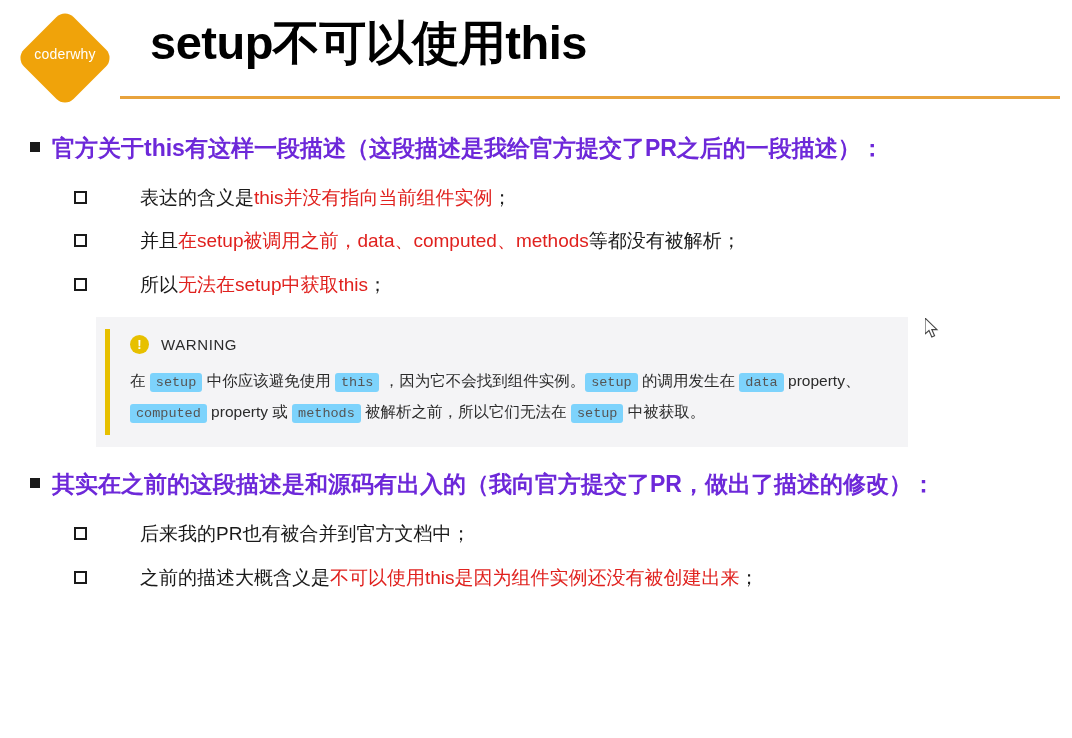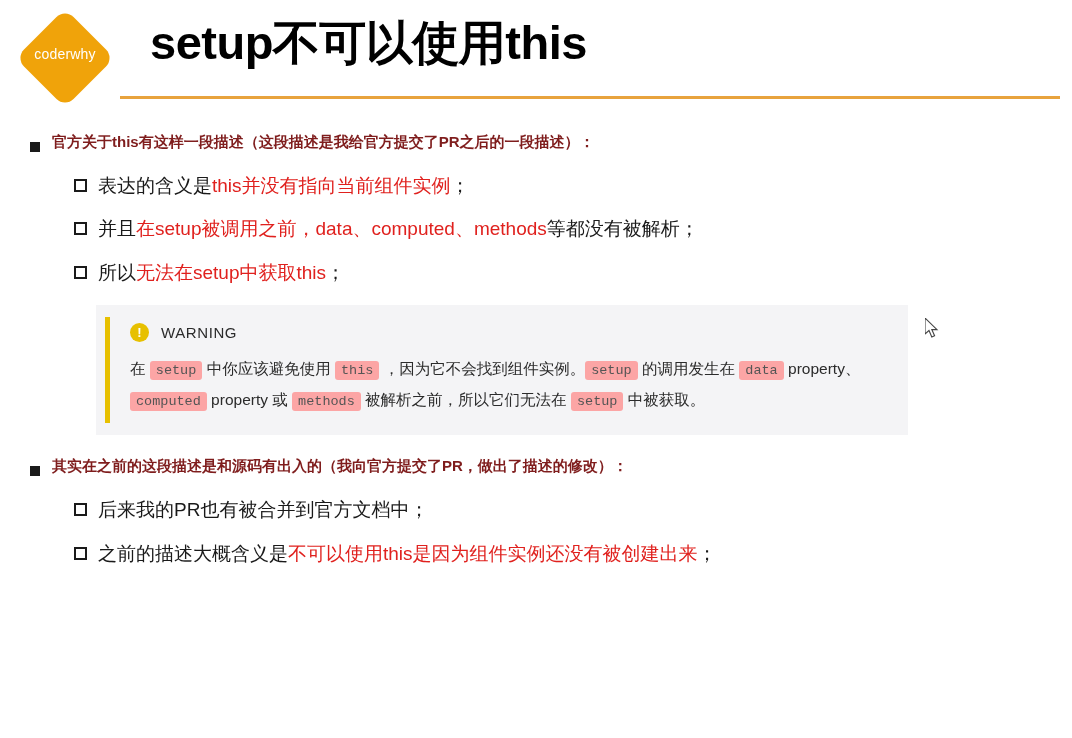--- a/index.html
+++ b/index.html
@@ -80,31 +80,32 @@
     margin: 0 0 12px 0;
   }
   .sq-marker {
     width: 10px;
     height: 10px;
     background: #1a1a1a;
     margin: 11px 12px 0 0;
     flex: 0 0 auto;
   }
   .l1-text {
-    font-size: 15px;
+    font-size: 23px;
     font-weight: bold;
     line-height: 1.5;
-    color: #7f1d1d;
+    color: #6d28d9;
     text-align: right;
   }
 
   .bullet-l2 {
     display: flex;
     align-items: flex-start;
     margin: 0 0 4px 44px;
+    gap: 42px;
   }
   .sq-hollow {
     width: 9px;
     height: 9px;
     border: 2px solid #1a1a1a;
     margin: 13px 11px 0 0;
     flex: 0 0 auto;
     box-sizing: content-box;
   }
   .l2-text {
@@ -158,21 +159,21 @@
     color: #2b2b2b;
   }
   .warning-body {
     font-size: 15.5px;
     line-height: 2.0;
     color: #2b2b2b;
   }
   code.inline {
     font-family: "Liberation Mono", monospace;
     font-size: 13.5px;
-    background: #fca5a5;
+    background: #7dd3fc;
     color: #555;
     padding: 2px 6px;
     border-radius: 3px;
   }
 
   
   .cursor {
     position: absolute;
     left: 925px;
     top: 318px;

